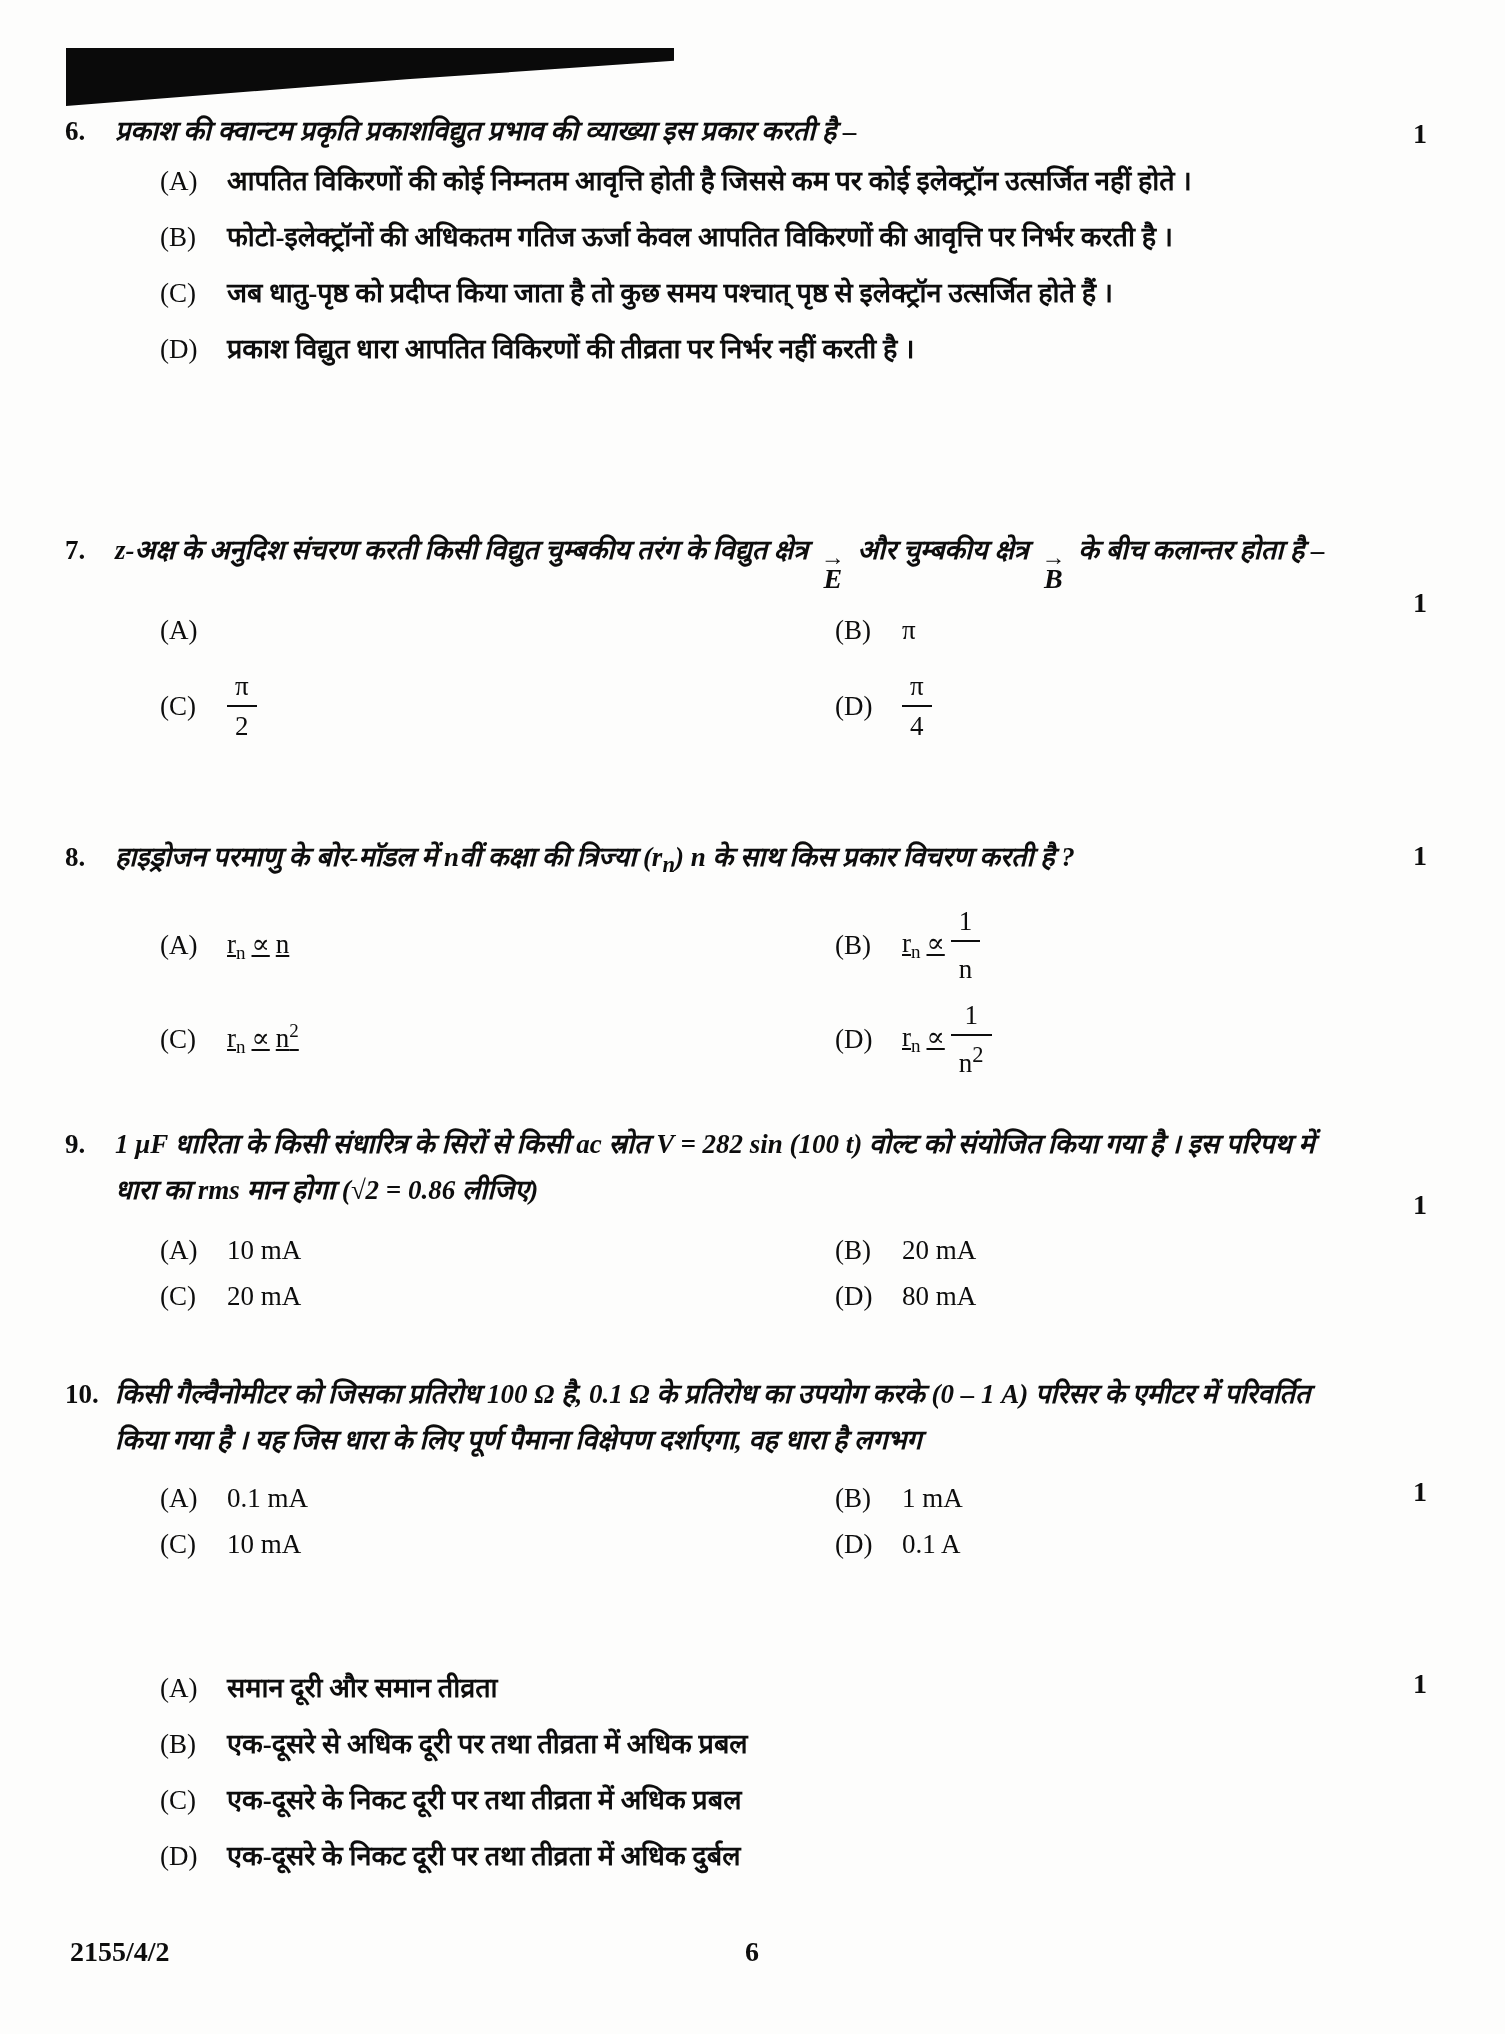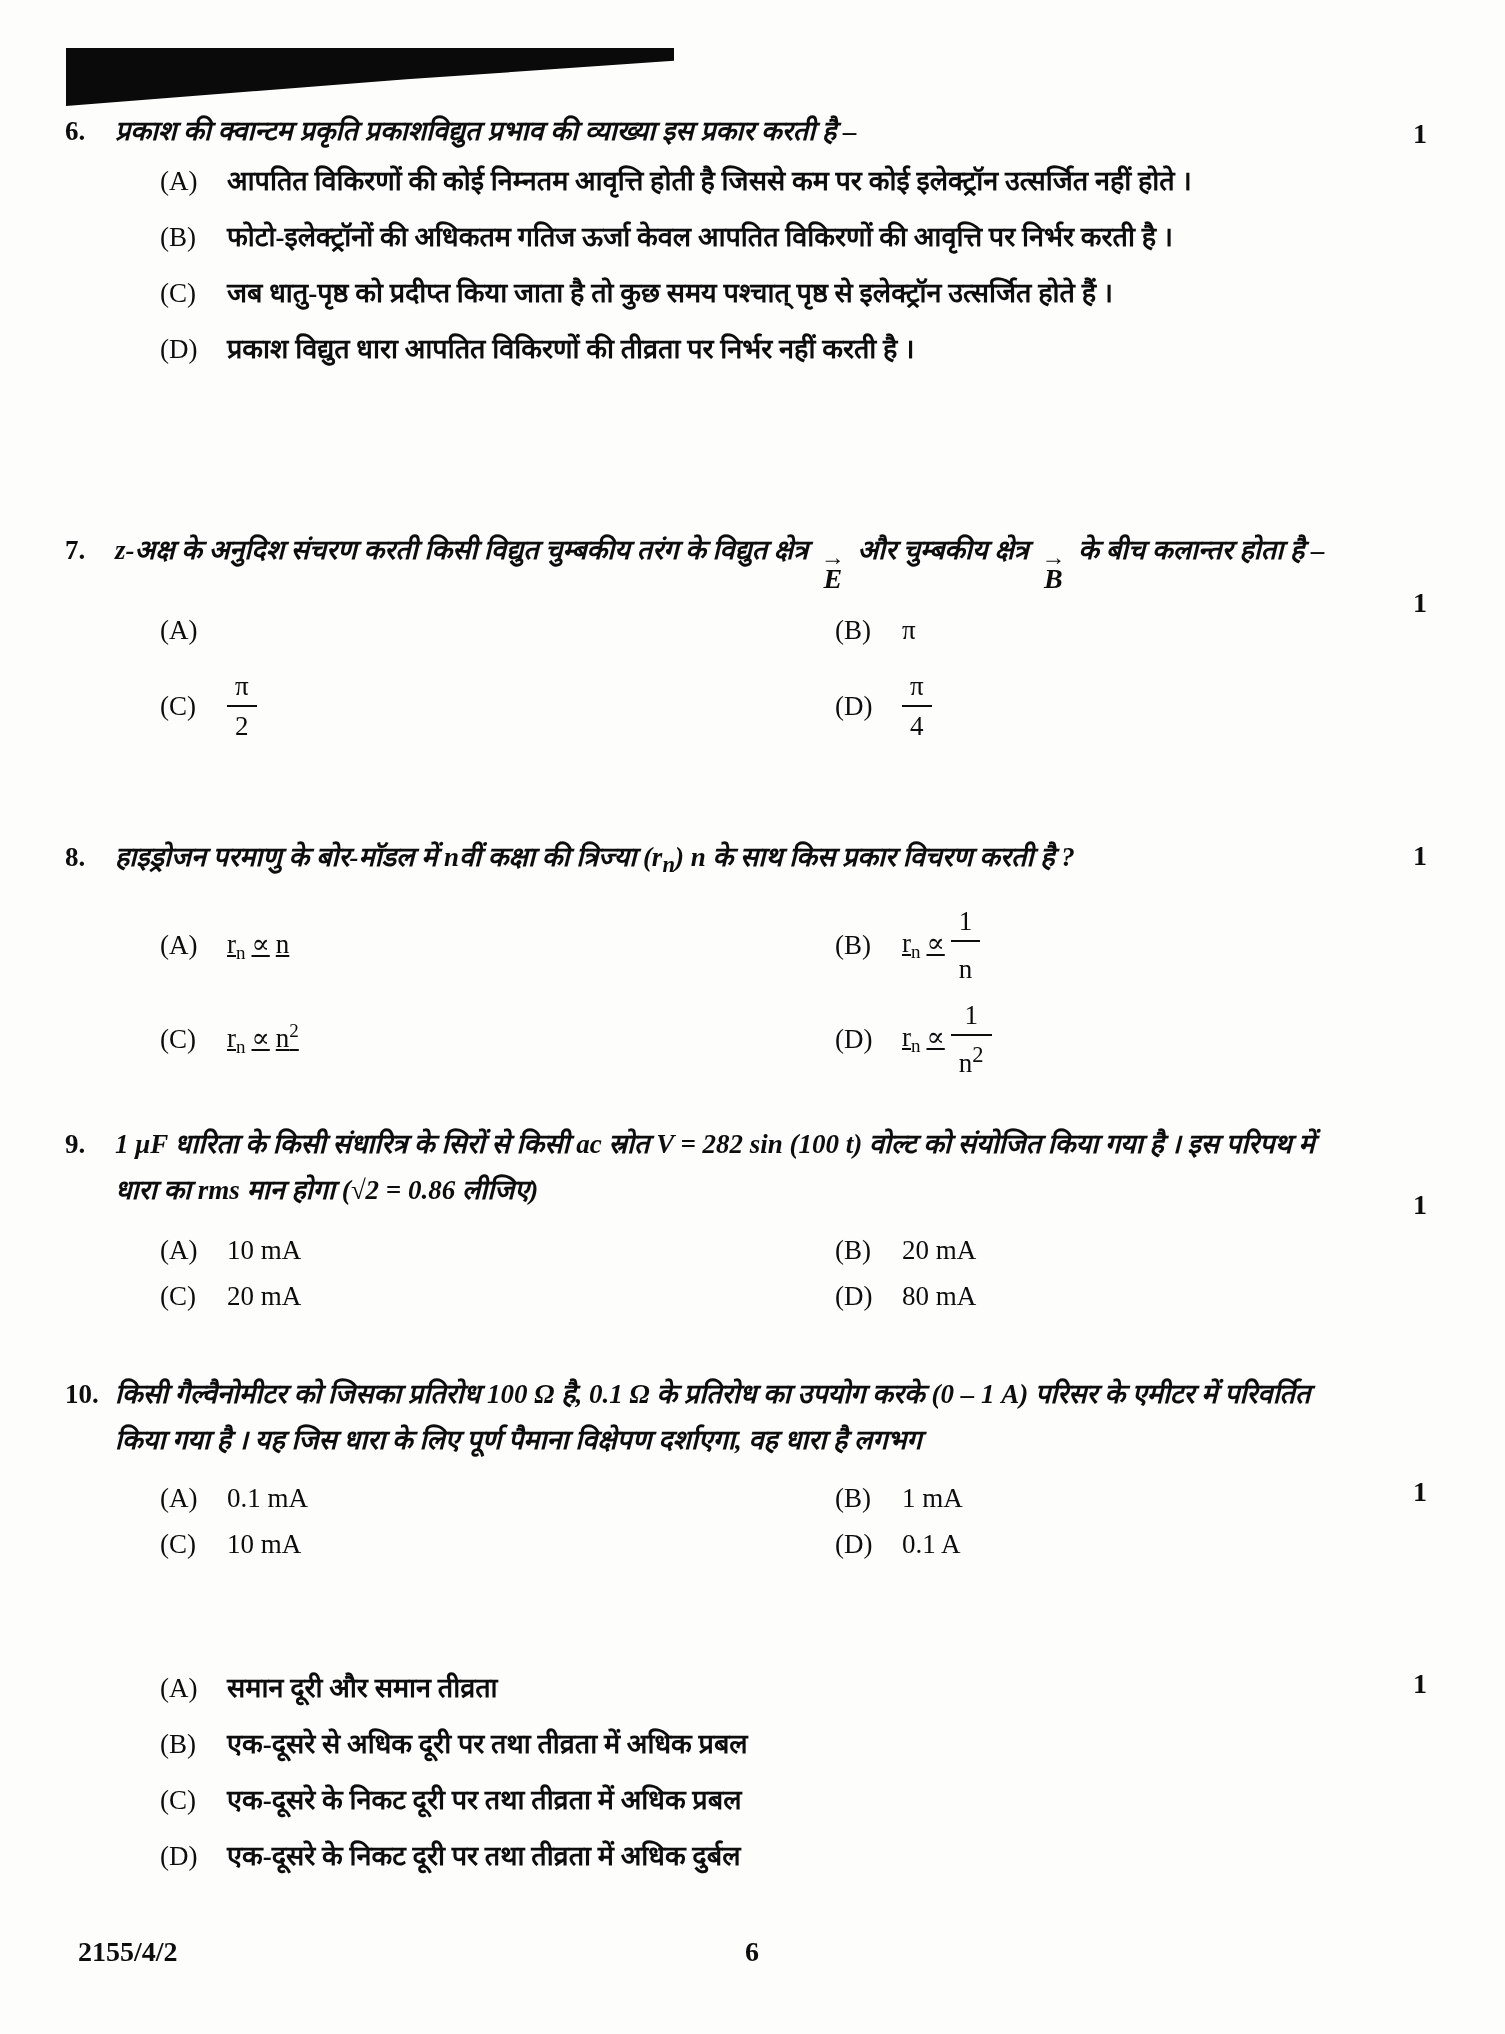--- a/index.html
+++ b/index.html
@@ -30,21 +30,21 @@
   .frac { display:inline-block; text-align:center; vertical-align:middle; font-size:27px; }
   .frac .num { display:block; padding:2px 8px 4px; line-height:30px; }
   .frac .den { display:block; border-top:2px solid #0d0d0d; padding:4px 8px 2px; line-height:30px; }
   .vec { display:inline-flex; flex-direction:column; align-items:center; vertical-align:-6px; margin:0 6px; }
   .vec .arr { font-size:24px; line-height:16px; font-weight:normal; }
   .vec .sym { font-size:28px; line-height:28px; font-weight:bold; }
   .formula { font-size:27px;text-decoration:underline; }
   .formula sub { font-size:19px; }
   .formula sup { font-size:19px; }
   .prop { margin:0 6px; }
-  .footer-code { position:absolute; left:78px; top:1936px; font-size:28px; font-weight:bold; }
+  .footer-code { position:absolute; left:70px; top:1936px; font-size:28px; font-weight:bold; }
   .footer-page { position:absolute; left:745px; top:1936px; font-size:28px; font-weight:bold; }
   
   .q6 { top:108px; }  .q6 .marks { top:10px; }
   .q7 { top:527px; }  .q7 .marks { top:60px; }
   .q8 { top:834px; }  .q8 .marks { top:6px; }
   .q9 { top:1121px; } .q9 .marks { top:68px; }
   .q10 { top:1371px; } .q10 .marks { top:105px; }
   .q11 { top:1661px; } .q11 .marks { top:7px; }
   .q6 .opt, .q11 .opt { margin-bottom:10px; }
   .q7 .optrow1 { margin-top:14px; }

